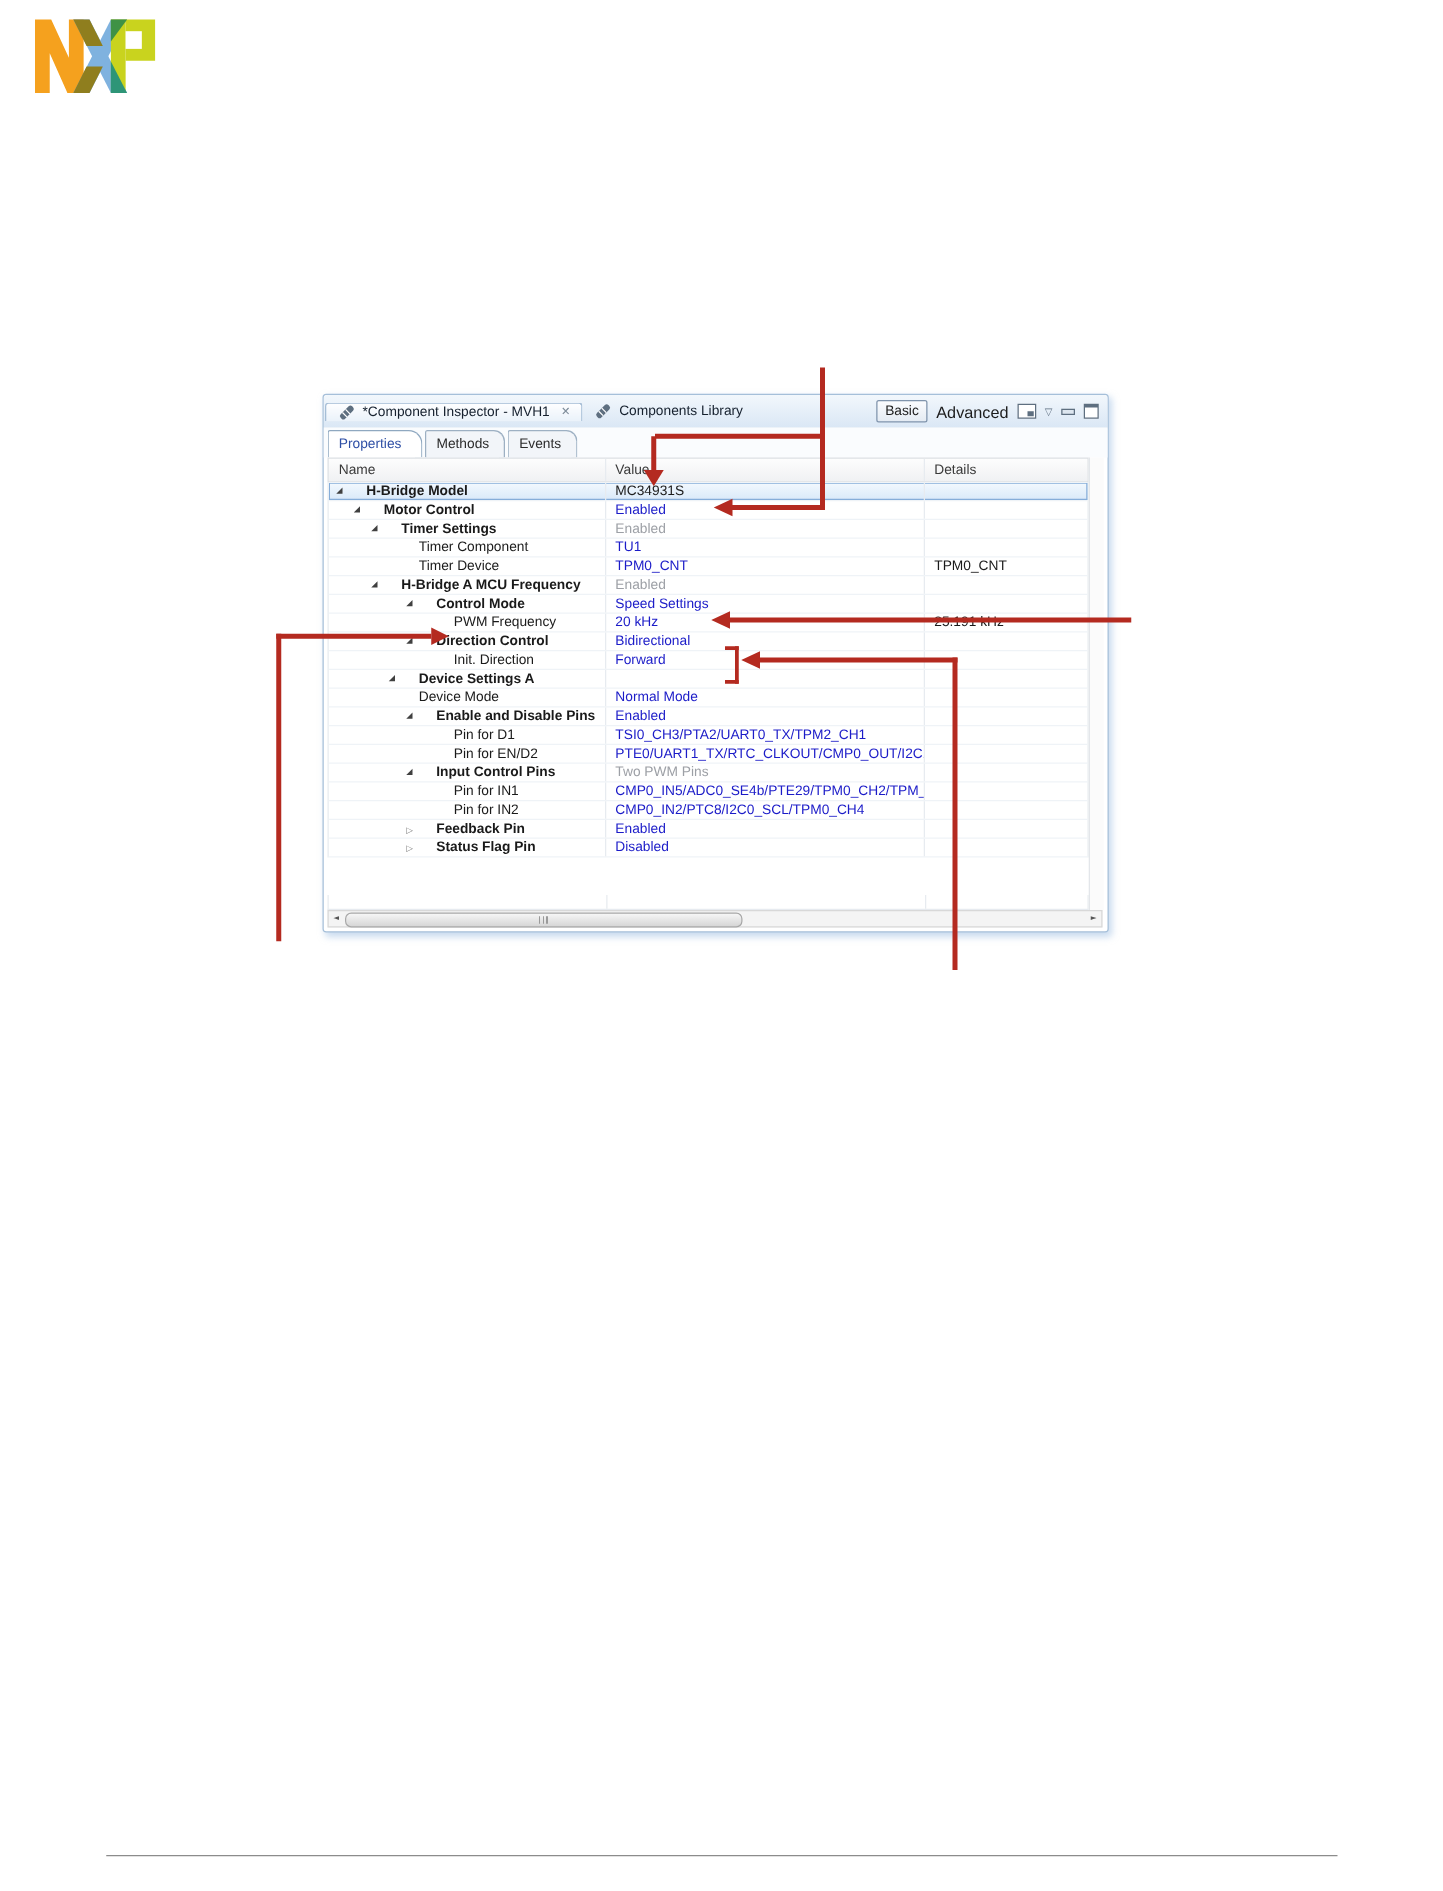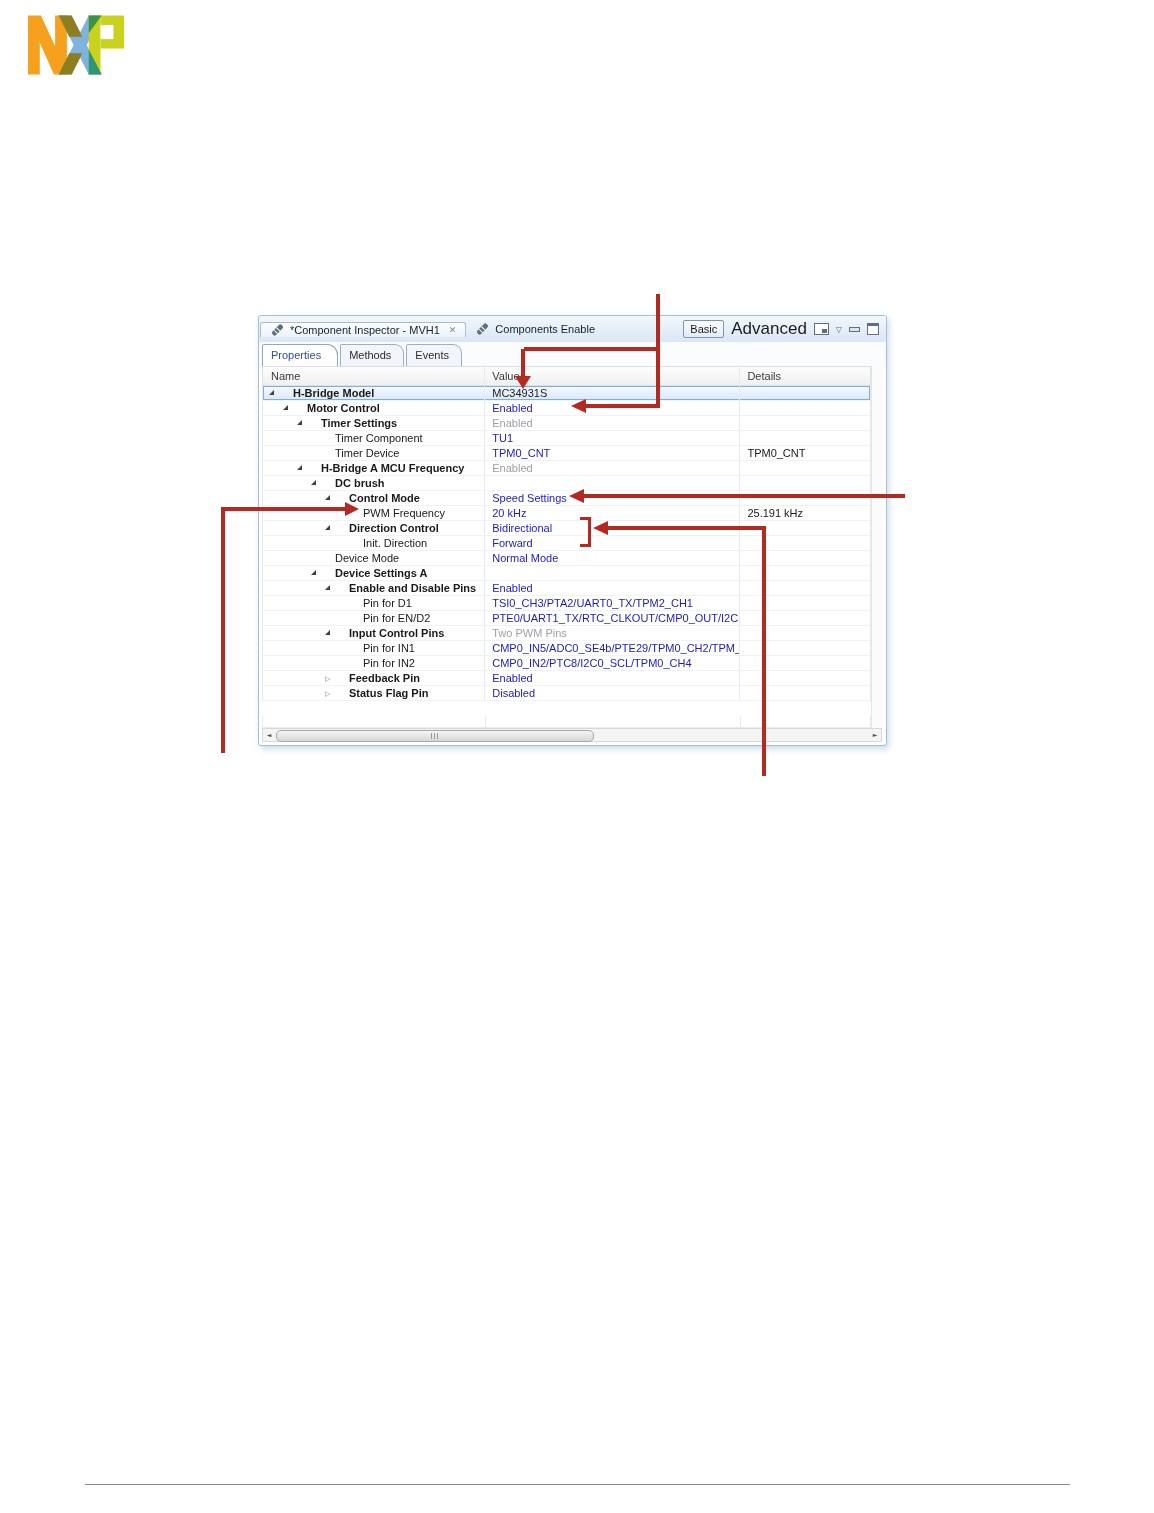--- a/index.html
+++ b/index.html
@@ -19,21 +19,21 @@
            border-bottom:1px solid #B3C9DE;border-radius:3px 3px 0 0;
            display:flex;align-items:center;}
   .vtab{display:flex;align-items:center;padding:0 9px;font-size:11px;color:#15202e;gap:5px;}
   .vtab.active{background:linear-gradient(#FEFEFF,#EAF2FA);border:1px solid #A6BED6;
                border-bottom:none;border-radius:3px 3px 0 0;margin-left:1px;}
   .vtab .close{color:#7d8b99;font-size:9px;margin-left:4px;}
   .viewbar-right{margin-left:auto;display:flex;align-items:center;gap:7px;padding-right:7px;}
   .basic-btn{font-family:inherit;font-size:11px;color:#1c1c1c;height:18px;padding:0 6px;
              border:1px solid #8094AC;border-radius:2px;
              background:linear-gradient(#FBFCFE,#E4EBF3);}
-  .adv{font-size:17px;color:#1c1c1c;}
+  .adv{font-size:13px;color:#1c1c1c;}
   .mon-icon{position:relative;width:13px;height:10px;border:1px solid #5E6F80;background:#fff;display:inline-block;}
   .mon-icon::after{content:"";position:absolute;right:1px;bottom:1px;width:5px;height:4px;background:#5E6F80;}
   .menu-tri{font-size:8px;color:#5E6F80;font-family:"DejaVu Sans",sans-serif;}
   .min-ic{width:9px;height:3px;background:#DDE6EF;border:1px solid #5E6F80;display:inline-block;}
   .max-ic{width:10px;height:8px;border:1px solid #5E6F80;border-top:3px solid #5E6F80;display:inline-block;background:#fff;}
 
   
   .subtabs{position:absolute;left:0;top:26px;right:0;height:24px;background:#FAFCFE;
            display:flex;align-items:flex-end;padding-left:3px;gap:2px;}
   .stab{font-size:11px;color:#2b2b2b;height:21px;line-height:21px;padding:0 12px 0 8px;
@@ -123,21 +123,21 @@
     <div class="vtab">
       <span class="comp-icon">
         <svg width="15" height="14" viewBox="0 0 15 14">
           <g transform="rotate(-45 7.5 7)">
             <rect x="1" y="4.5" width="13" height="5" rx="2" fill="#5E6F80"></rect>
             <line x1="5" y1="4.5" x2="5" y2="9.5" stroke="#ffffff" stroke-width="1"></line>
             <line x1="8.5" y1="4.5" x2="8.5" y2="9.5" stroke="#ffffff" stroke-width="1"></line>
           </g>
         </svg>
       </span>
-      <span class="vtab-label">Components Enable</span>
+      <span class="vtab-label">Components Library</span>
     </div>
     <div class="viewbar-right">
       <button class="basic-btn">Basic</button>
       <span class="adv">Advanced</span>
       <span class="mon-icon"></span>
       <span class="menu-tri">▽</span>
       <span class="min-ic"></span>
       <span class="max-ic"></span>
     </div>
   </div>
@@ -179,52 +179,47 @@
         <div class="cell c-name"><span style="padding-left: 72px; display: inline-block;">Timer Device</span></div>
         <div class="cell c-val vc-blue">TPM0_CNT</div>
         <div class="cell c-det">TPM0_CNT</div>
       </div>
       <div class="trow">
         <div class="cell c-name bd"><span class="tg-exp" style="left: 34px;"></span><span style="padding-left: 58px; display: inline-block;">H-Bridge A MCU Frequency</span></div>
         <div class="cell c-val vc-gray">Enabled</div>
         <div class="cell c-det"></div>
       </div>
       <div class="trow">
-        <div class="cell c-name bd"><span class="tg-exp" style="left: 48px;"></span><span style="padding-left: 72px; display: inline-block;">DC brush</span></div>
-        <div class="cell c-val vc-blue"></div>
-        <div class="cell c-det"></div>
-      </div>
-      <div class="trow">
         <div class="cell c-name bd"><span class="tg-exp" style="left: 62px;"></span><span style="padding-left: 86px; display: inline-block;">Control Mode</span></div>
         <div class="cell c-val vc-blue">Speed Settings</div>
         <div class="cell c-det"></div>
       </div>
       <div class="trow">
         <div class="cell c-name"><span style="padding-left: 100px; display: inline-block;">PWM Frequency</span></div>
         <div class="cell c-val vc-blue">20 kHz</div>
         <div class="cell c-det">25.191 kHz</div>
       </div>
       <div class="trow">
         <div class="cell c-name bd"><span class="tg-exp" style="left: 62px;"></span><span style="padding-left: 86px; display: inline-block;">Direction Control</span></div>
         <div class="cell c-val vc-blue">Bidirectional</div>
         <div class="cell c-det"></div>
       </div>
       <div class="trow">
         <div class="cell c-name"><span style="padding-left: 100px; display: inline-block;">Init. Direction</span></div>
         <div class="cell c-val vc-blue">Forward</div>
         <div class="cell c-det"></div>
       </div>
       <div class="trow">
+        <div class="cell c-name bd"><span class="tg-exp" style="left: 48px;"></span><span style="padding-left: 72px; display: inline-block;">Device Settings A</span></div>
+        <div class="cell c-val vc-blue"></div>
+        <div class="cell c-det"></div>
+      </div>
+      <div class="trow">
         <div class="cell c-name"><span style="padding-left: 72px; display: inline-block;">Device Mode</span></div>
         <div class="cell c-val vc-blue">Normal Mode</div>
-        <div class="cell c-det"></div>
-      </div>
-      <div class="trow">
-        <div class="cell c-name bd"><span class="tg-exp" style="left: 48px;"></span><span style="padding-left: 72px; display: inline-block;">Device Settings A</span></div>
-        <div class="cell c-val vc-blue"></div>
         <div class="cell c-det"></div>
       </div>
       <div class="trow">
         <div class="cell c-name bd"><span class="tg-exp" style="left: 62px;"></span><span style="padding-left: 86px; display: inline-block;">Enable and Disable Pins</span></div>
         <div class="cell c-val vc-blue">Enabled</div>
         <div class="cell c-det"></div>
       </div>
       <div class="trow">
         <div class="cell c-name"><span style="padding-left: 100px; display: inline-block;">Pin for D1</span></div>
         <div class="cell c-val vc-blue">TSI0_CH3/PTA2/UART0_TX/TPM2_CH1</div>

